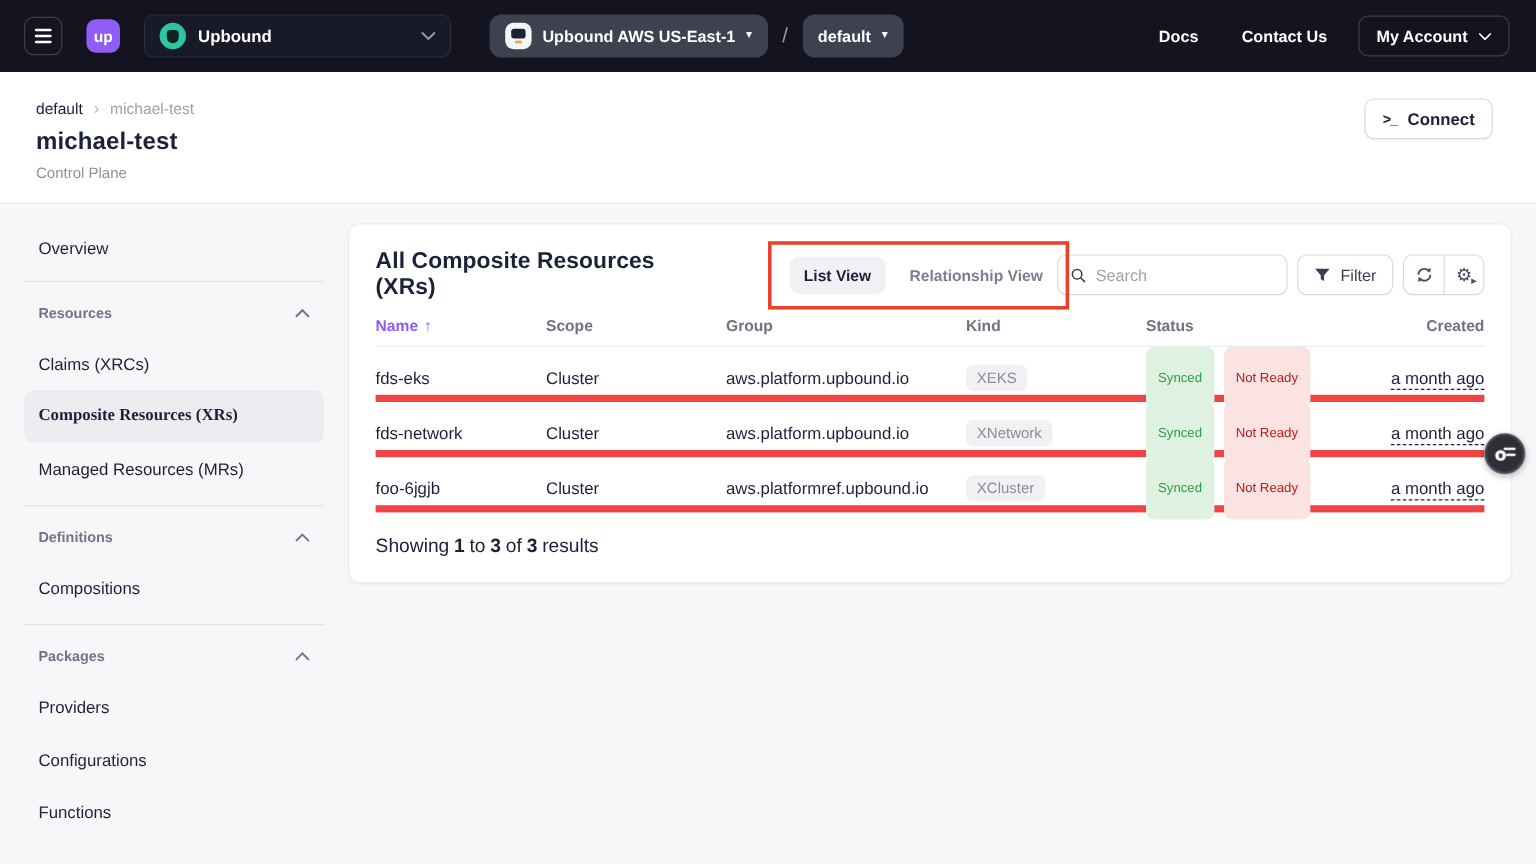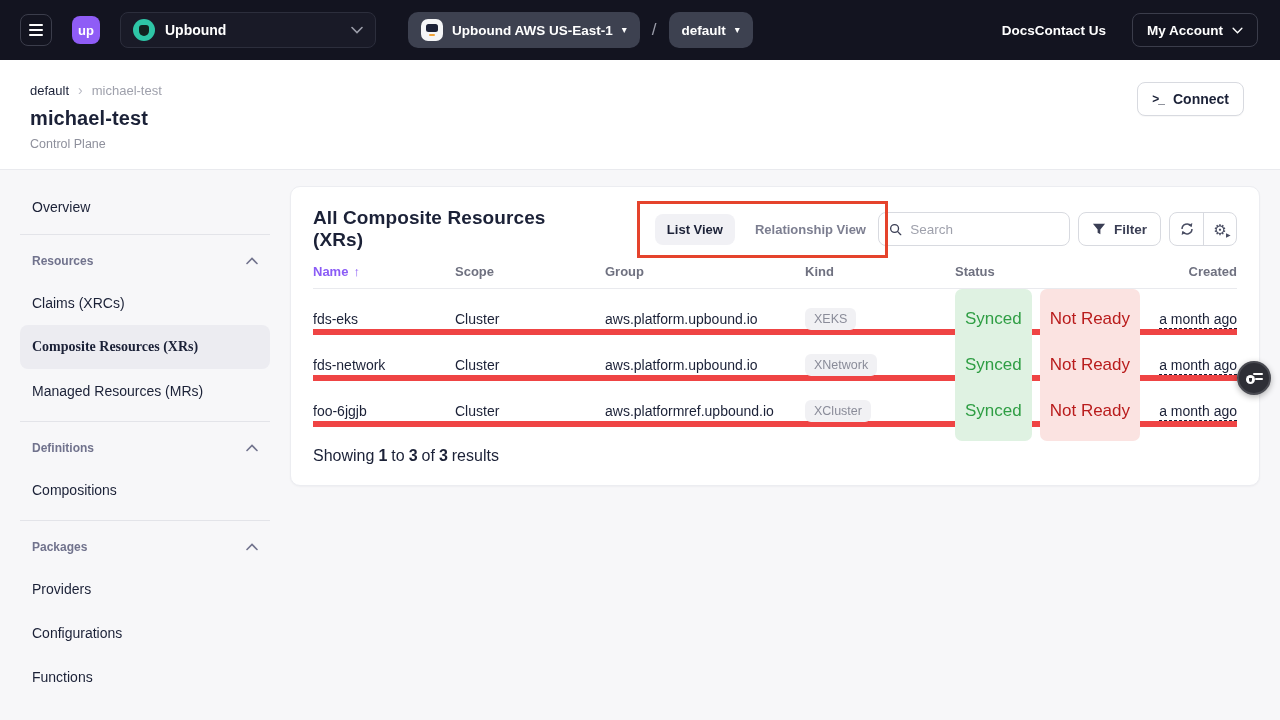--- a/index.html
+++ b/index.html
@@ -26,21 +26,21 @@
     padding:0 13px; gap:9px; cursor:pointer; }
   .cp-pill { margin-left:32px; }
   .cp-icon { width:22px; height:22px; background:#F4F5F7; border-radius:7px; position:relative; flex:none; }
   .cp-icon::before { content:""; position:absolute; left:5px; top:5px; width:12px; height:8px; background:#1B2137; border-radius:2.5px; }
   .cp-icon::after { content:""; position:absolute; left:8px; top:15px; width:6px; height:2px; background:#F0A33A; border-radius:1px; }
   .pill-label { color:#fff; font-size:13.5px; font-weight:700; }
   .caret { color:#fff; font-size:10px; line-height:1; }
   .slash { color:#9B9DA9; font-size:17px; margin:0 12px; }
   .top-right { margin-left:auto; display:flex; align-items:center; }
   .top-link { color:#fff; font-size:13.5px; font-weight:700; cursor:pointer; }
-  .top-link + .top-link { }
+  .top-link + .top-link { margin-left:36px; }
   .account-btn { margin-left:26px; height:34px; border:1px solid #3B3D4B; border-radius:8px;
     display:flex; align-items:center; padding:0 14px; gap:9px; cursor:pointer; }
   .account-btn span { color:#fff; font-size:13.5px; font-weight:700; }
   svg.chev { display:block; }
 
   
   .page-header { background:#fff; height:110px; padding:22px 36px 0 30px; border-bottom:1px solid #E9EAEE; position:relative; }
   .crumbs { display:flex; align-items:center; gap:9px; font-size:13px; }
   .crumb-current { color:#1B2137; cursor:pointer; }
   .crumb-sep { color:#B9BAC4; font-size:14px; }
@@ -77,38 +77,38 @@
   .toggle-option { font-size:13px; font-weight:700; color:#7C7E90; padding:8px 12px; border-radius:8px; cursor:pointer; white-space:nowrap; }
   .toggle-option.active { background:#F1F1F5; color:#1B2137; }
   .head-right { margin-left:auto; display:flex; align-items:flex-end; gap:8px; }
   .search-box { width:192px; height:34px; border:1px solid #D8DAE0; border-radius:8px;
     display:flex; align-items:center; padding:0 10px; gap:8px; background:#fff; }
   .search-box input { border:none; outline:none; width:100%; font-size:13.5px;
     font-family:"Liberation Sans",sans-serif; color:#1B2137; background:transparent; }
   .search-box input::placeholder { color:#9FA1AC; }
   .filter-btn { height:34px; border:1px solid #D8DAE0; border-radius:8px; background:#fff;
     display:flex; align-items:center; padding:0 13px; gap:8px; cursor:pointer; }
-  .filter-btn span { font-size:13.5px; font-weight:700; color:#3A3E54; }
+  .filter-btn span { font-size:13.5px; font-weight:400; color:#3A3E54; }
   .icon-group { height:34px; border:1px solid #D8DAE0; border-radius:8px; display:flex; overflow:hidden; background:#fff; }
   .icon-seg { width:33px; display:flex; align-items:center; justify-content:center; cursor:pointer; }
   .icon-seg + .icon-seg { border-left:1px solid #D8DAE0; }
   .gear-glyph { font-size:15px; color:#4A4E63; line-height:1; position:relative; }
   .gear-glyph::after { content:"▶"; position:absolute; right:-4px; bottom:-1px; font-size:6px; color:#4A4E63; }
 
   
   .tbl-header, .tbl-row { display:grid; grid-template-columns:142px 150px 200px 150px 190px 1fr; align-items:center; }
   .tbl-header { height:34px; margin-top:4px; border-bottom:1px solid #E9EAEE;
     font-size:13px; font-weight:700; color:#6F7180; }
   .col-name { color:#8B5CF6; display:flex; gap:5px; align-items:center; cursor:pointer; }
   .col-right { text-align:right; }
   .tbl-row { height:46px; border-bottom:6px solid #ef4444; font-size:14px; }
   .kind-badge { display:inline-block; background:#F1F1F4; color:#8A8C99; font-size:12.5px;
     padding:4px 9px; border-radius:6px; }
   .statuses { display:flex; gap:8px; }
-  .badge { font-size:17px; padding:20px 10px; border-radius:7px; white-space:nowrap; }
+  .badge { font-size:11px; padding:20px 10px; border-radius:7px; white-space:nowrap; }
   .badge.synced { background:#DFF2E2; color:#2F9E44; }
   .badge.notready { background:#FBE3E1; color:#b91c1c; }
   .created-cell { text-align:right; }
   .created-cell span { text-decoration:underline dashed; text-underline-offset:4px;
     text-decoration-thickness:1px; cursor:pointer; }
   .tbl-footer { height:58px; display:flex; align-items:center; font-size:16px; color:#1B2137; }
   .tbl-footer span { margin-right:4px; }
   .tbl-footer .bold { font-weight:700; }
 
   

